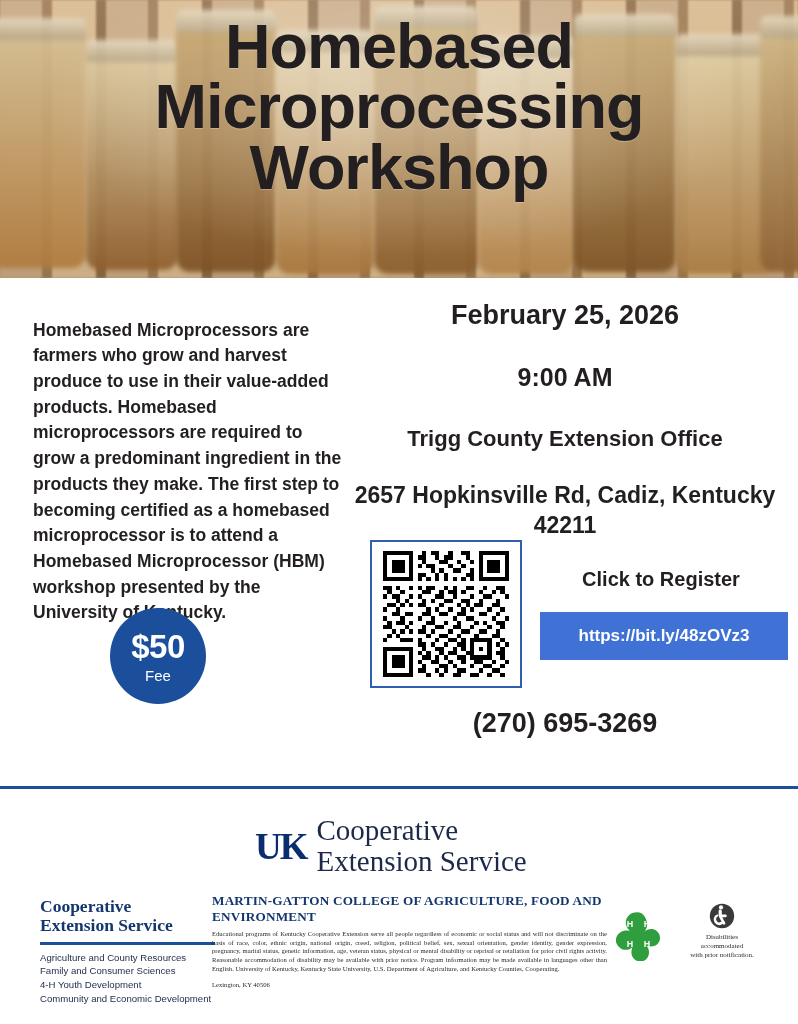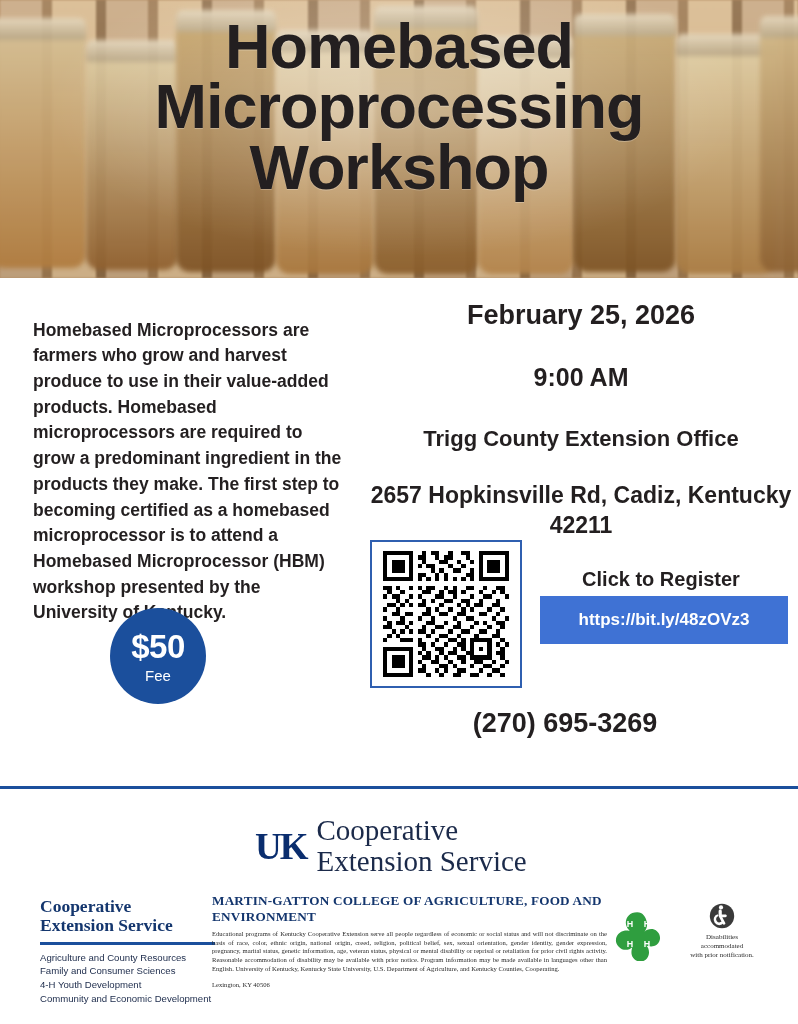--- a/index.html
+++ b/index.html
@@ -122,21 +122,20 @@
     margin-top: 5px;
   }
 
   .right-col {
     position: absolute;
     left: 350px;
     top: 14px;
     width: 430px;
     text-align: center;
     color: #231f20;
-    margin-left: 16px;
   }
   .ev-date {
     font-size: 27px;
     font-weight: bold;
     margin: 8px 0 0;
   }
   .ev-time {
     font-size: 25px;
     font-weight: bold;
     margin: 32px 0 0;
@@ -181,21 +180,21 @@
     top: 28px;
     width: 258px;
     text-align: center;
     font-size: 20px;
     font-weight: 600;
     color: #231f20;
   }
   .register-link {
     position: absolute;
     left: 190px;
-    top: 56px;
+    top: 72px;
     width: 248px;
     height: 48px;
     background: #3f72d4;
     display: flex;
     align-items: center;
     justify-content: center;
     color: #ffffff;
     font-size: 17px;
     font-weight: bold;
     text-decoration: none;

